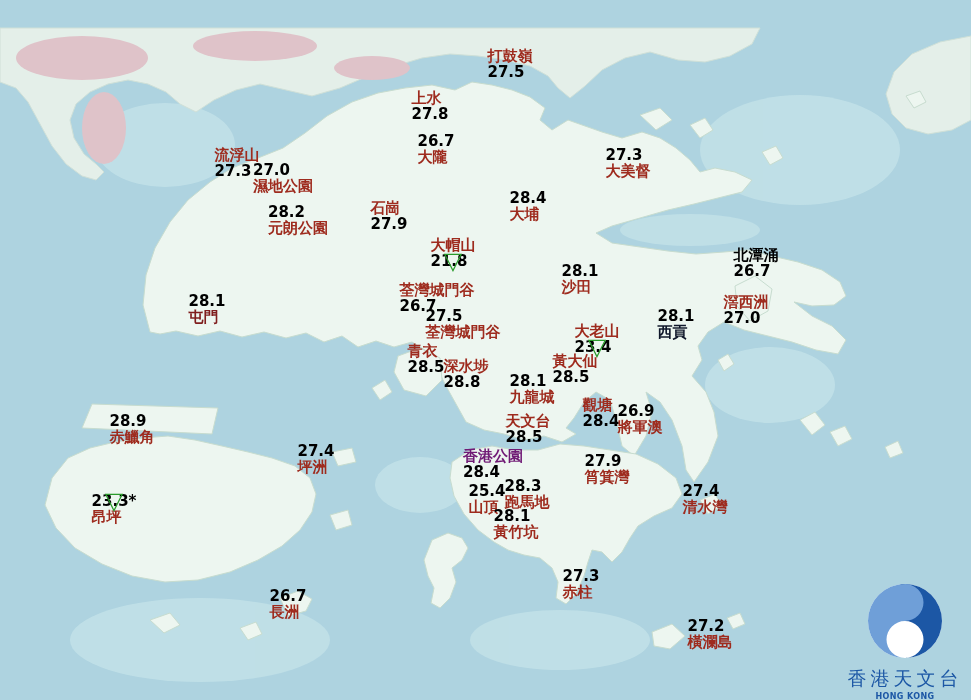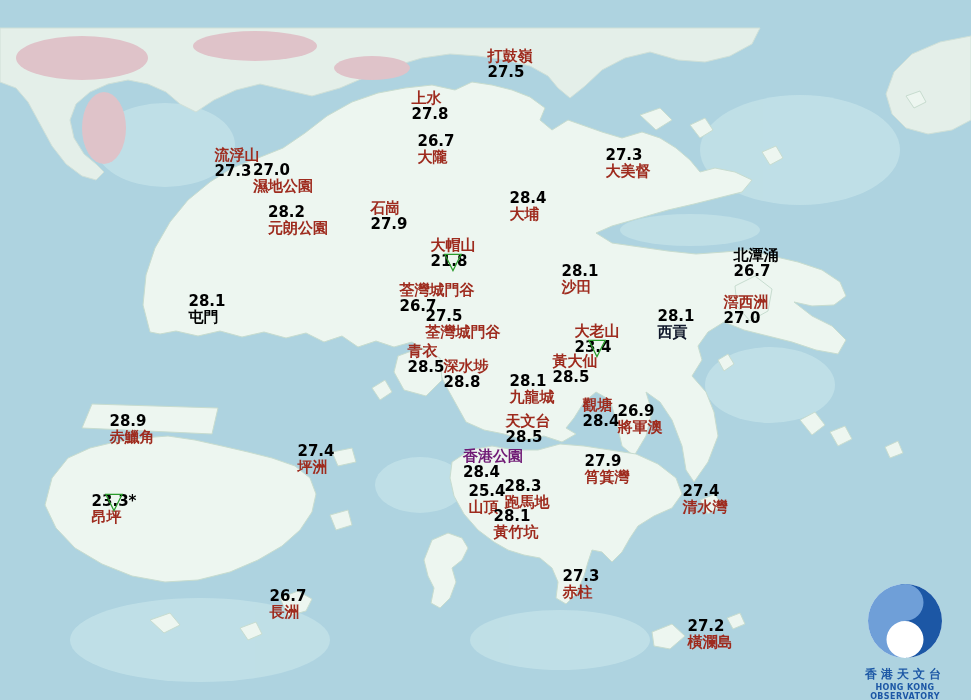--- a/index.html
+++ b/index.html
@@ -18,21 +18,21 @@
   .titlebar .title-text{font-size:19px;color:#000;letter-spacing:1px;font-weight:500;}
   .stations{position:absolute;left:0;top:0;width:971px;height:700px;z-index:4;pointer-events:none;}
   .station{position:absolute;transform:translateX(-50%);text-align:left;line-height:16px;white-space:nowrap;}
   .station .label{font-size:15px;font-weight:bold;}
   .station .value{font-size:15px;font-weight:bold;color:#000;position:relative;}
   .station .marker{
     position:absolute;left:50%;top:50%;transform:translate(-50%,-52%);
     font-size:24px;font-weight:normal;line-height:0;
   }
   .logo{position:absolute;left:843px;top:582px;width:124px;text-align:center;z-index:4;}
-  .logo .logo-zh{font-size:12px;font-weight:bold;letter-spacing:4px;margin-top:2px;}
+  .logo .logo-zh{font-size:19px;font-weight:normal;letter-spacing:4px;margin-top:2px;}
   .logo .logo-en{font-size:8px;font-weight:bold;letter-spacing:0.4px;}
 </style>
 </head>
 <body>
 
 <div class="screen">
 
   <svg class="map" width="971" height="700" viewBox="0 0 971 700">
     <rect x="0" y="0" width="971" height="700" fill="#aed3e0"></rect>
 
@@ -154,21 +154,21 @@
       <div class="station" style="left: 580px; top: 263px;">
         <div class="value" style="color: rgb(0, 0, 0);">28.1</div>
         <div class="label" style="color: rgb(158, 43, 30);">沙田</div>
       </div>
       <div class="station" style="left: 437px; top: 282px;">
         <div class="label" style="color: rgb(158, 43, 30);">荃灣城門谷</div>
         <div class="value" style="color: rgb(0, 0, 0);">26.7</div>
       </div>
       <div class="station" style="left: 207px; top: 293px;">
         <div class="value" style="color: rgb(0, 0, 0);">28.1</div>
-        <div class="label" style="color: #000000;">屯門</div>
+        <div class="label" style="color: #7f1d1d;">屯門</div>
       </div>
       <div class="station" style="left: 746px; top: 294px;">
         <div class="label" style="color: rgb(158, 43, 30);">滘西洲</div>
         <div class="value" style="color: rgb(0, 0, 0);">27.0</div>
       </div>
       <div class="station" style="left: 463px; top: 308px;">
         <div class="value" style="color: rgb(0, 0, 0);">27.5</div>
         <div class="label" style="color: rgb(158, 43, 30);">荃灣城門谷</div>
       </div>
       <div class="station" style="left: 676px; top: 308px;">

